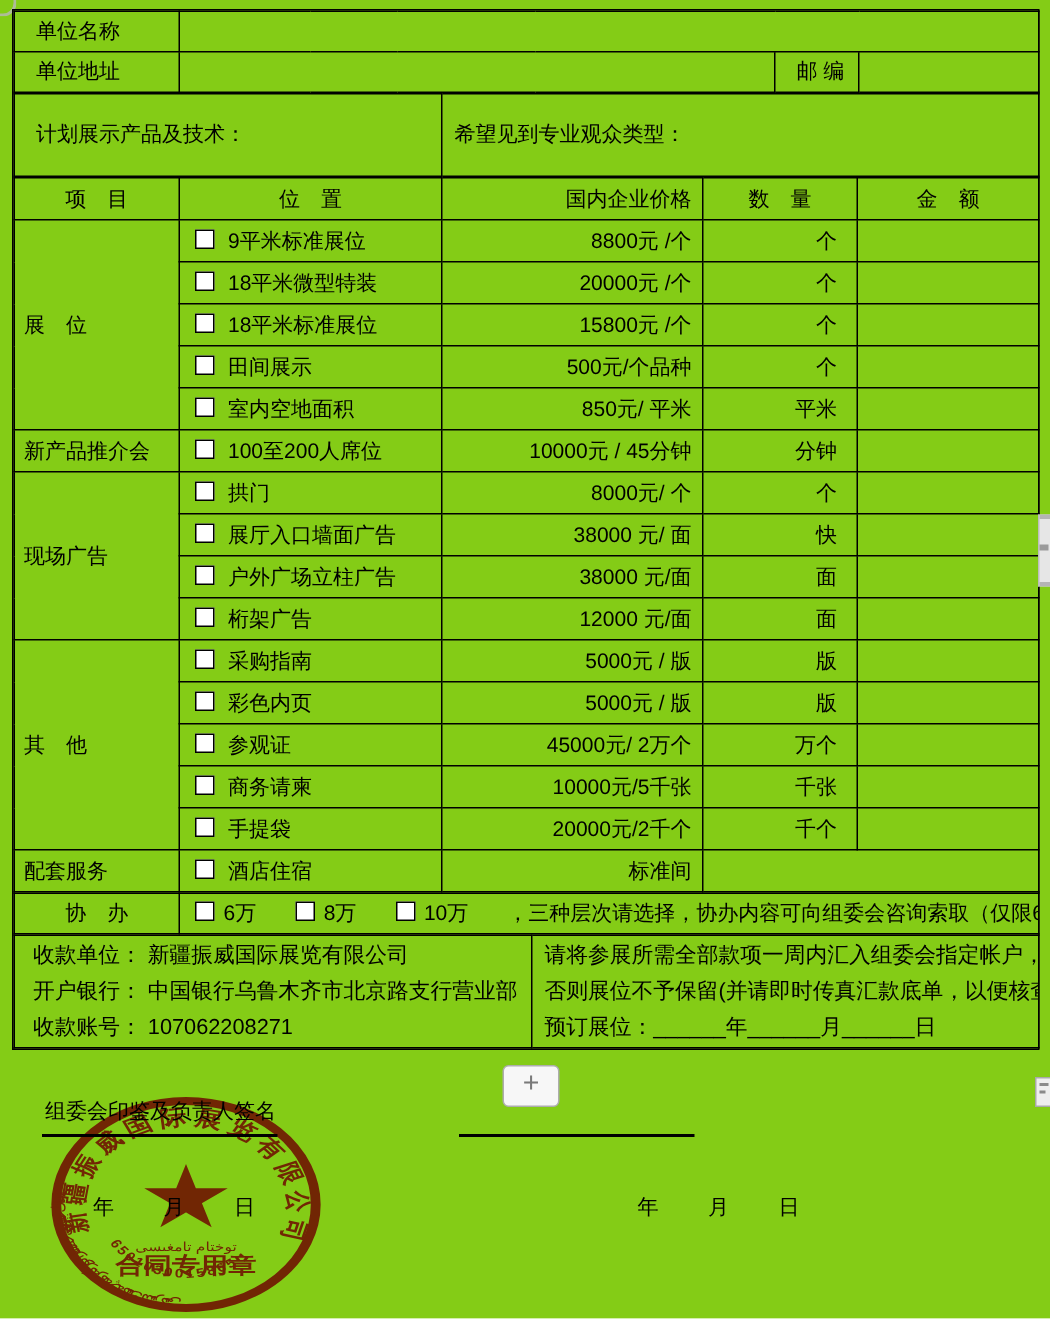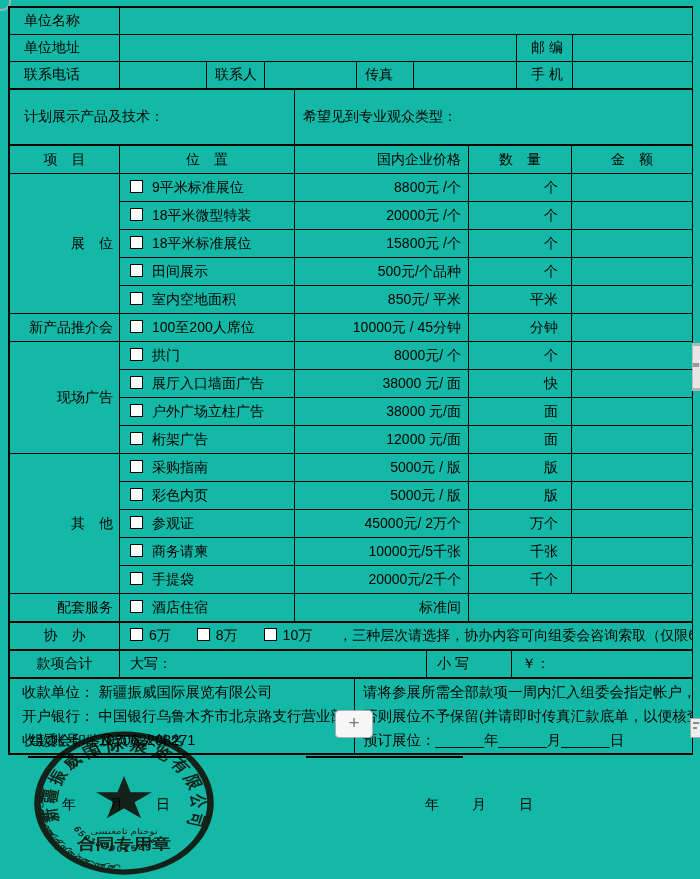--- a/index.html
+++ b/index.html
@@ -1,26 +1,26 @@
 <!DOCTYPE html>
 <html><head>
 <meta charset="utf-8">
 <style>
   html,body{margin:0;padding:0;background:#fff;}
-  .page{position:relative;width:700px;height:879px;background:#14b8a6;overflow:hidden;
+  .page{position:relative;width:700px;height:879px;background:#84cc16;overflow:hidden;
         font-family:"Liberation Sans","DejaVu Sans",sans-serif;color:#000;}
   table{border-collapse:collapse;table-layout:fixed;width:683px;}
   td{border:1px solid #000;font-size:14px;padding:0 6px;height:26px;overflow:hidden;
      white-space:nowrap;vertical-align:middle;}
   .formwrap{position:absolute;left:8px;top:6px;width:683px;border:1px solid #000;}
   .lbl{padding-left:14px;}
   .ctr{text-align:center;padding:0;}
   .num{text-align:right;padding-right:7px;}
   .unit{text-align:right;padding-right:13px;}
-  .grp{text-align:right;}
+  .grp{text-align:left;}
   .pos{padding-left:10px;}
   .cb{display:inline-block;width:11px;height:11px;border:1px solid #000;
       margin-right:9px;vertical-align:-1px;background:#fff;}
   .tall td{height:54px;}
   .booth td{height:27px;}
   .pay td{height:74px;vertical-align:middle;margin-left:48px;}
   .payL{padding-left:12px;}
   .payR{padding-left:8px;}
   .pline{line-height:24px;font-size:14.5px;}
   .sigline{position:absolute;border-top:2px solid #000;width:157px;}
@@ -67,30 +67,20 @@
           <tr>
         <td class="lbl">单位名称</td>
         <td colspan="7"></td>
       </tr>
       <tr>
         <td class="lbl">单位地址</td>
         <td colspan="5"></td>
         <td class="lbl">邮 编</td>
         <td></td>
       </tr>
-      <tr>
-        <td class="lbl">联系电话</td>
-        <td></td>
-        <td class="lbl" style="padding-left:8px">联系人</td>
-        <td></td>
-        <td class="lbl" style="padding-left:8px">传真</td>
-        <td></td>
-        <td class="lbl">手 机</td>
-        <td></td>
-      </tr>
     </tbody>
       </table>
 
 
     <table class="tall">
       <colgroup>
           <col style="width:285px">
           <col style="width:398px">
         </colgroup>
       <tbody>
@@ -228,36 +218,20 @@
           <col style="width:573px">
         </colgroup>
       <tbody>
           <tr>
         <td class="ctr">协　办</td>
         <td class="pos"><span><span class="coopopt"><span class="cb"></span><span>6万</span></span><span class="coopopt"><span class="cb"></span><span>8万</span></span><span class="coopopt"><span class="cb"></span><span>10万</span></span></span><span>，三种层次请选择，协办内容可向组委会咨询索取（仅限6家）</span></td>
       </tr>
     </tbody>
       </table>
 
-    <table>
-      <colgroup>
-          <col style="width:110px">
-          <col style="width:307px">
-          <col style="width:85px">
-          <col style="width:181px">
-        </colgroup>
-      <tbody>
-          <tr>
-        <td class="ctr">款项合计</td>
-        <td class="pos"><span>大写：</span></td>
-        <td class="pos">小 写</td>
-        <td class="pos"><span>￥：</span></td>
-      </tr>
-    </tbody>
-      </table>
 
     <table class="pay">
       <colgroup>
           <col style="width:345px">
           <col style="width:338px">
         </colgroup>
       <tbody>
           <tr>
         <td class="payL">
           <div class="pline">收款单位： 新疆振威国际展览有限公司</div>

